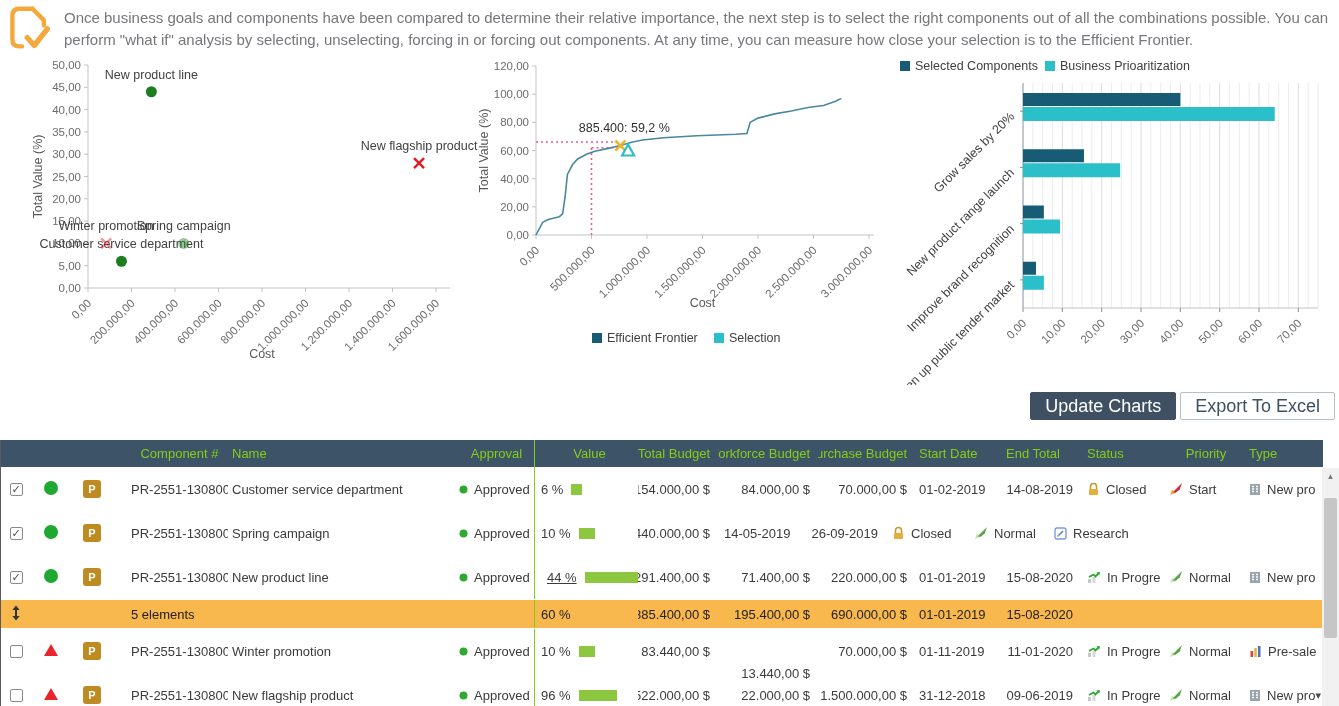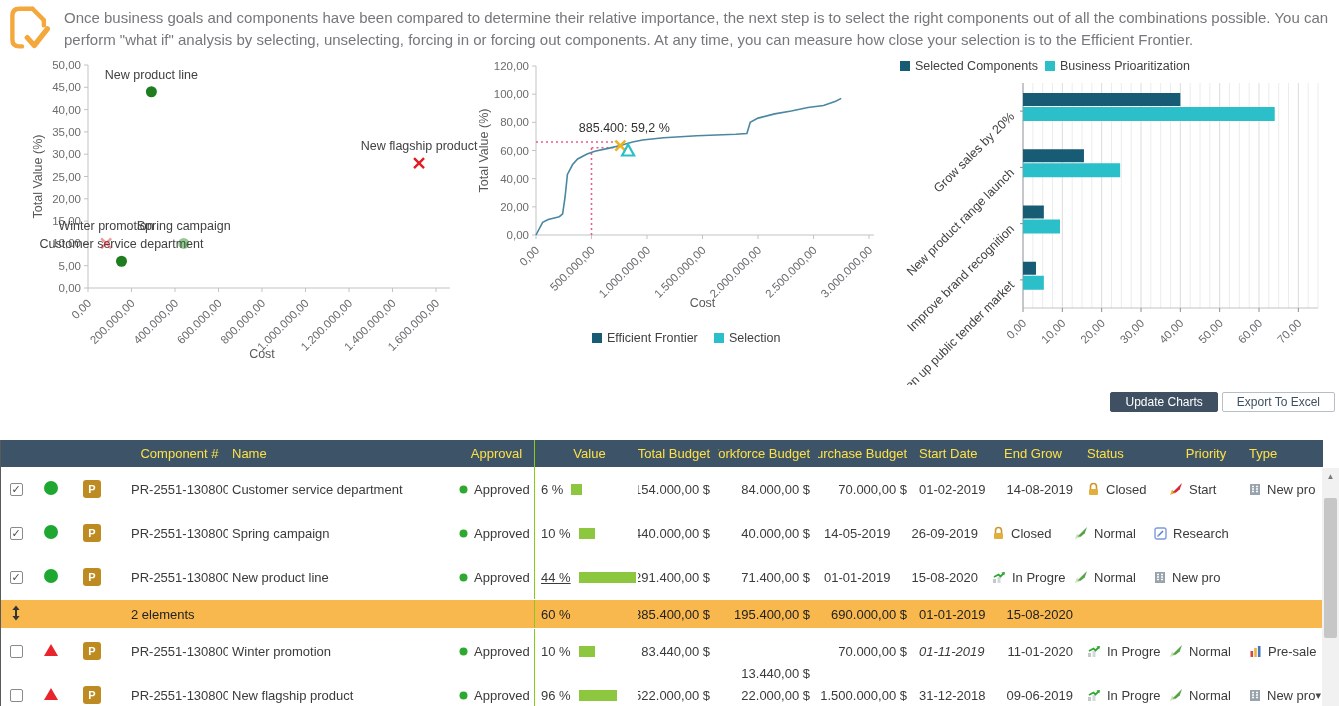--- a/index.html
+++ b/index.html
@@ -14,28 +14,28 @@
 
   
   .charts { position:relative; height:332px; margin-top:2px; }
   .charts svg { position:absolute; top:0; overflow:hidden; }
   #chart-scatter { left:28px; }
   #chart-frontier { left:474px; }
   #chart-bars { left:893px; }
 
   
   .toolbar { position:absolute; top:392px; right:4px; display:flex; gap:4px; }
-  .toolbar button { font-family:inherit; font-size:12px; height:20px; padding:0 14px; cursor:pointer; border-radius:2px; }
+  .toolbar button { font-family:inherit; font-size:18px; height:28px; padding:0 14px; cursor:pointer; border-radius:2px; }
   .btn-primary { background:#3E5062; color:#fff; border:1px solid #3E5062; }
   .btn-secondary { background:#fff; color:#3E5062; border:1px solid #B4BFC8; }
 
   
   .grid { position:absolute; top:440px; left:0; width:1339px; height:266px; font-size:13px; color:#3b3b3b; border-left:1px solid #5a5a5a; }
   .trow { display:flex; width:1322px; align-items:center; }
-  .thead { background:#3D5468; color:#fde047; height:27px; font-size:13px; }
+  .thead { background:#3D5468; color:#84cc16; height:27px; font-size:13px; }
   .tcell { height:100%; display:flex; align-items:center; overflow:hidden; white-space:nowrap; flex:0 0 auto; }
   .tbody-row { height:44px; background:#fff; }
   .tsummary { height:30px; background:#F8B84E; border-top:1px solid #fff; border-bottom:1px solid #fff; color:#222; }
   .al { justify-content:flex-start; } .ar { justify-content:flex-end; } .ac { justify-content:center; }
   .col-value-rule { border-left:1px solid #84cc16; }
   .cb { width:13px; height:13px; border:1px solid #8a8a8a; border-radius:2px; background:#fff; display:flex; align-items:center; justify-content:center; font-size:11px; color:#4a4a4a; line-height:1; }
   .p-badge { width:18px; height:18px; background:#BD8B21; border-radius:3px; color:#fff; font-weight:bold; font-size:11px; display:flex; align-items:center; justify-content:center; }
   .vbar { height:11px; background:#8DC63F; display:inline-block; margin-left:8px; }
   .icon-gap { margin-right:6px; display:inline-flex; align-items:center; }
   .dd-caret { color:#4a4a4a; font-size:11px; margin-left:auto; padding-right:2px; }
@@ -255,21 +255,21 @@
         <div class="tcell ac" style="width: 40px;"></div>
         <div class="tcell ac" style="width: 42px;"></div>
         <div class="tcell ac" style="width: 115px; padding-left: 18px;">Component #</div>
         <div class="tcell al" style="width: 225px; padding-left: 4px;">Name</div>
         <div class="tcell ac" style="width: 81px; padding-left: 6px;">Approval</div>
         <div class="tcell ac col-value-rule" style="width: 104px; padding-left: 6px;">Value</div>
         <div class="tcell ar" style="width: 80px; padding-right: 8px;">Total Budget</div>
         <div class="tcell ar" style="width: 100px; padding-right: 8px;">Workforce Budget</div>
         <div class="tcell ar" style="width: 95px; padding-right: 6px;">Purchase Budget</div>
         <div class="tcell al" style="width: 80px; padding-left: 6px;">Start Date</div>
-        <div class="tcell ac" style="width: 90px; padding-right: 10px;">End Grow</div>
+        <div class="tcell ac" style="width: 90px; padding-right: 10px;">End Total</div>
         <div class="tcell al" style="width: 78px; padding-left: 4px;">Status</div>
         <div class="tcell ac" style="width: 82px; padding-left: 8px;">Priority</div>
         <div class="tcell al" style="width: 80px; padding-left: 6px;">Type</div>
       </div>
       <div class="trow tbody-row">
         <div class="tcell ac" style="width: 30px;">
           <span class="cb">✓</span>
         </div>
         <div class="tcell ac" style="width: 40px;">
           <span><svg width="16" height="16" viewBox="0 0 16 16">
@@ -346,21 +346,20 @@
               <circle cx="4.5" cy="4.5" r="4" fill="#2FA832"></circle>
             </svg>
           </span>
           <span>Approved</span>
         </div>
         <div class="tcell al col-value-rule" style="width: 104px; padding-left: 6px;">
           <span>10 %</span>
           <span class="vbar" style="width:16px"></span>
         </div>
         <div class="tcell ar" style="width: 80px; padding-right: 8px;">440.000,00 $</div>
-        <div class="tcell ar" style="width: 100px; padding-right: 8px;">40.000,00 $</div>
         <div class="tcell al" style="width: 80px; padding-left: 6px;">14-05-2019</div>
         <div class="tcell ar" style="width: 90px; padding-right: 10px;">26-09-2019</div>
         <div class="tcell al" style="width: 78px; padding-left: 4px;">
           <span class="icon-gap">
             <svg width="13" height="14" viewBox="0 0 13 14">
               <path d="M3.5 7 V4.5 a3 3 0 0 1 6 0 V7" fill="none" stroke="#C9972C" stroke-width="1.6"></path>
               <rect x="2" y="7" width="9" height="6" rx="1" fill="#E2AF3A"></rect>
             </svg>
           </span>
           <span>Closed</span>
@@ -400,26 +399,27 @@
         <div class="tcell al" style="width: 115px; padding-left: 18px;">PR-2551-13080001</div>
         <div class="tcell al" style="width: 225px; padding-left: 4px;">New product line</div>
         <div class="tcell al" style="width: 81px; padding-left: 6px;">
           <span class="icon-gap">
             <svg width="9" height="9" viewBox="0 0 9 9">
               <circle cx="4.5" cy="4.5" r="4" fill="#2FA832"></circle>
             </svg>
           </span>
           <span>Approved</span>
         </div>
-        <div class="tcell al col-value-rule" style="width: 104px; padding-left: 6px; text-decoration: underline;">
+        <div class="tcell al col-value-rule" style="width: 104px; padding-left: 12px; text-decoration: underline;">
           <span>44 %</span>
           <span class="vbar" style="width:57px"></span>
         </div>
         <div class="tcell ar" style="width: 80px; padding-right: 8px;">291.400,00 $</div>
         <div class="tcell ar" style="width: 100px; padding-right: 8px;">71.400,00 $</div>
+        <div class="tcell ar" style="width: 95px; padding-right: 6px;">220.000,00 $</div>
         <div class="tcell al" style="width: 80px; padding-left: 6px;">01-01-2019</div>
         <div class="tcell ar" style="width: 90px; padding-right: 10px;">15-08-2020</div>
         <div class="tcell al" style="width: 78px; padding-left: 4px;">
           <span class="icon-gap">
             <svg width="14" height="13" viewBox="0 0 14 13">
               <rect x="1" y="8" width="3" height="4" fill="#C3C8CD"></rect>
               <rect x="5.5" y="6" width="3" height="6" fill="#D4D8DC"></rect>
               <path d="M2 6 L6.5 3.5 L8.5 5.5 L12 2" stroke="#2FA832" stroke-width="1.8" fill="none"></path>
               <path d="M13 1 l-3.6 0.6 2.8 2.8 Z" fill="#2FA832"></path>
             </svg>
@@ -448,21 +448,21 @@
       <div class="trow tsummary">
         <div class="tcell ac" style="width: 30px;">
           <span><svg width="10" height="16" viewBox="0 0 10 16">
               <path d="M5 0.5 L8.6 5 H1.4 Z" fill="#333"></path>
               <rect x="4" y="5" width="2" height="6" fill="#333"></rect>
               <path d="M5 15.5 L1.4 11 H8.6 Z" fill="#333"></path>
             </svg></span>
         </div>
         <div class="tcell ac" style="width: 40px;"></div>
         <div class="tcell ac" style="width: 42px;"></div>
-        <div class="tcell al" style="width: 115px; padding-left: 18px;">2 elements</div>
+        <div class="tcell al" style="width: 115px; padding-left: 18px;">5 elements</div>
         <div class="tcell al" style="width: 225px; padding-left: 4px;"></div>
         <div class="tcell al" style="width: 81px; padding-left: 6px;"></div>
         <div class="tcell al col-value-rule" style="width: 104px; padding-left: 6px;">
           <span>60 %</span>
         </div>
         <div class="tcell ar" style="width: 80px; padding-right: 8px;">885.400,00 $</div>
         <div class="tcell ar" style="width: 100px; padding-right: 8px;">195.400,00 $</div>
         <div class="tcell ar" style="width: 95px; padding-right: 6px;">690.000,00 $</div>
         <div class="tcell al" style="width: 80px; padding-left: 6px;">01-01-2019</div>
         <div class="tcell ar" style="width: 90px; padding-right: 10px;">15-08-2020</div>
@@ -492,21 +492,21 @@
           </span>
           <span>Approved</span>
         </div>
         <div class="tcell al col-value-rule" style="width: 104px; padding-left: 6px;">
           <span>10 %</span>
           <span class="vbar" style="width:16px"></span>
         </div>
         <div class="tcell ar" style="width: 80px; padding-right: 8px;">83.440,00 $</div>
         <div class="tcell ar" style="width: 100px; padding-right: 8px; margin-top: 44px;">13.440,00 $</div>
         <div class="tcell ar" style="width: 95px; padding-right: 6px;">70.000,00 $</div>
-        <div class="tcell al" style="width: 80px; padding-left: 6px; font-style: italic;">01-11-2019</div>
+        <div class="tcell al" style="width: 80px; padding-left: 6px;">01-11-2019</div>
         <div class="tcell ar" style="width: 90px; padding-right: 10px;">11-01-2020</div>
         <div class="tcell al" style="width: 78px; padding-left: 4px;">
           <span class="icon-gap">
             <svg width="14" height="13" viewBox="0 0 14 13">
               <rect x="1" y="8" width="3" height="4" fill="#C3C8CD"></rect>
               <rect x="5.5" y="6" width="3" height="6" fill="#D4D8DC"></rect>
               <path d="M2 6 L6.5 3.5 L8.5 5.5 L12 2" stroke="#2FA832" stroke-width="1.8" fill="none"></path>
               <path d="M13 1 l-3.6 0.6 2.8 2.8 Z" fill="#2FA832"></path>
             </svg>
           </span>

